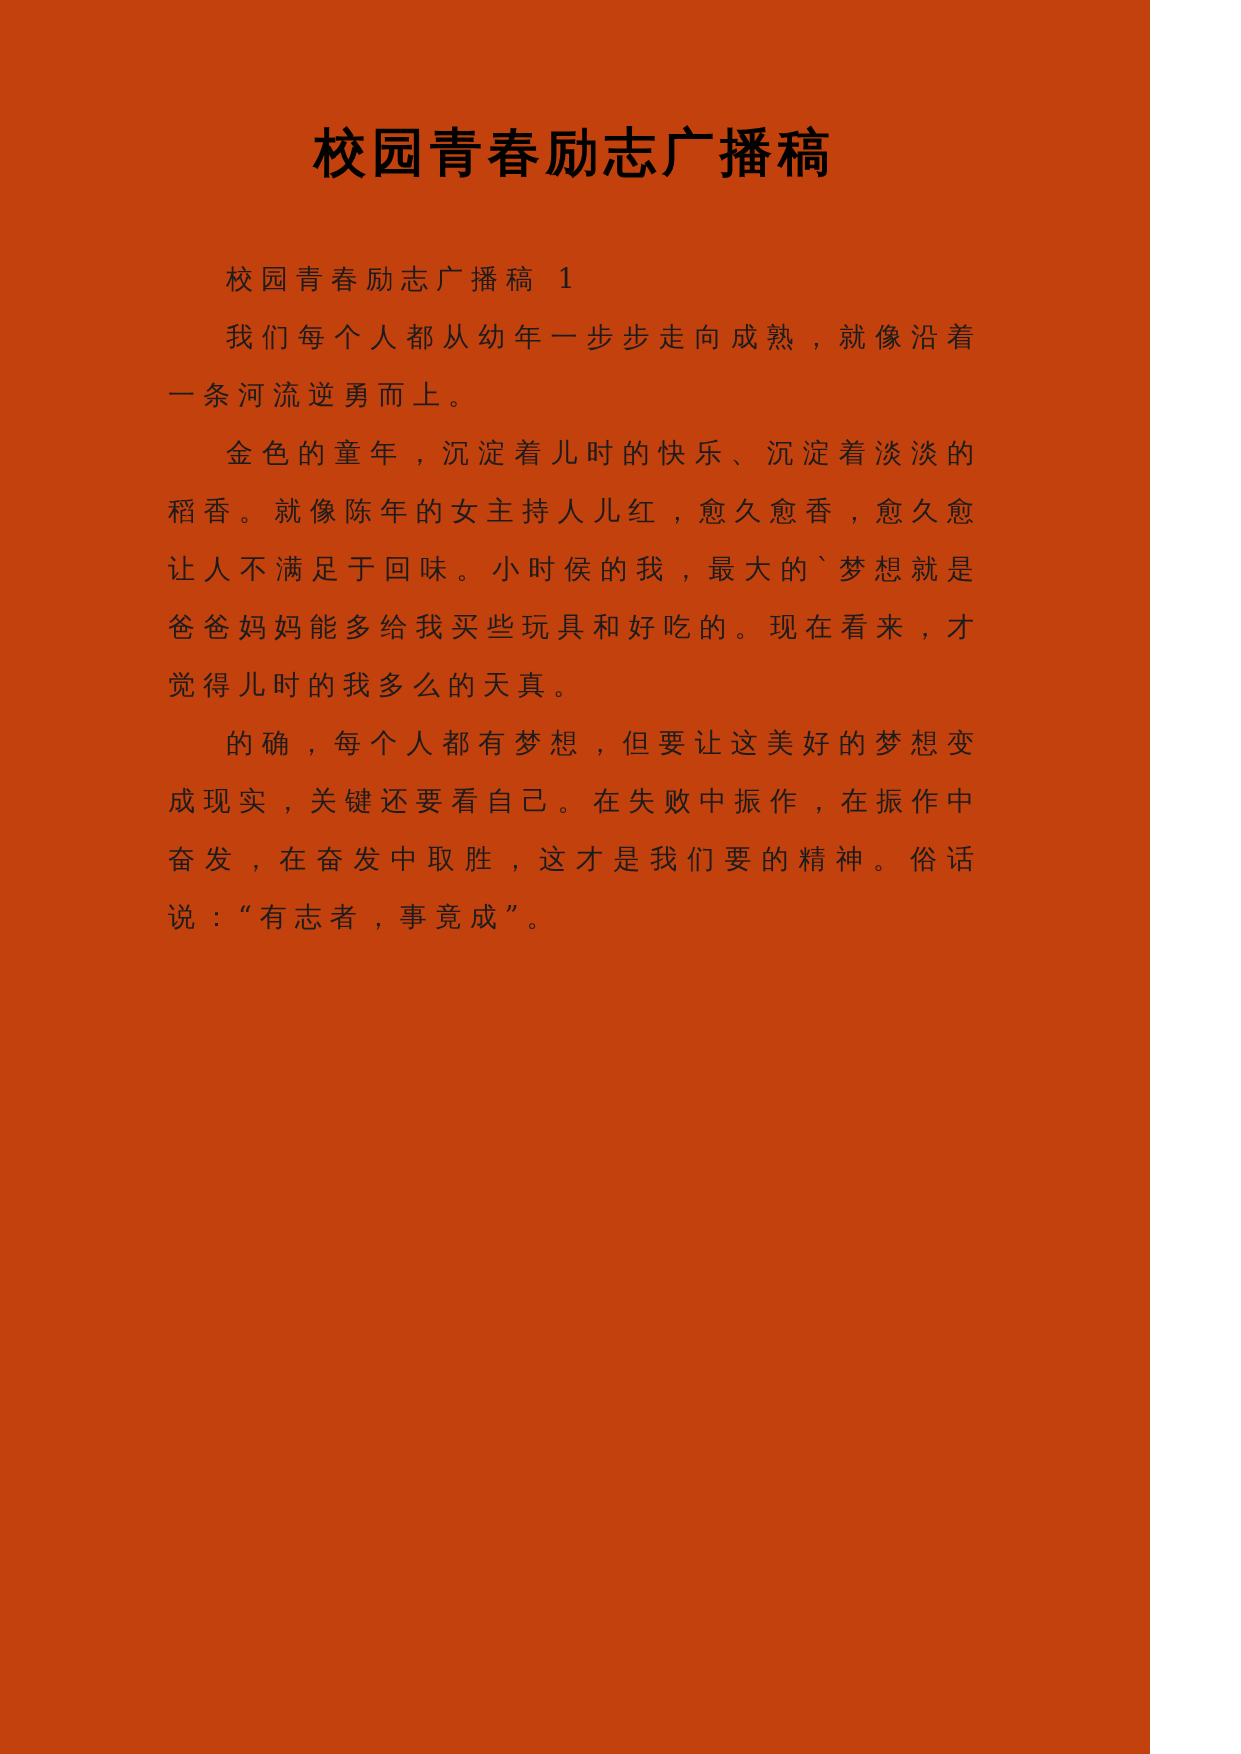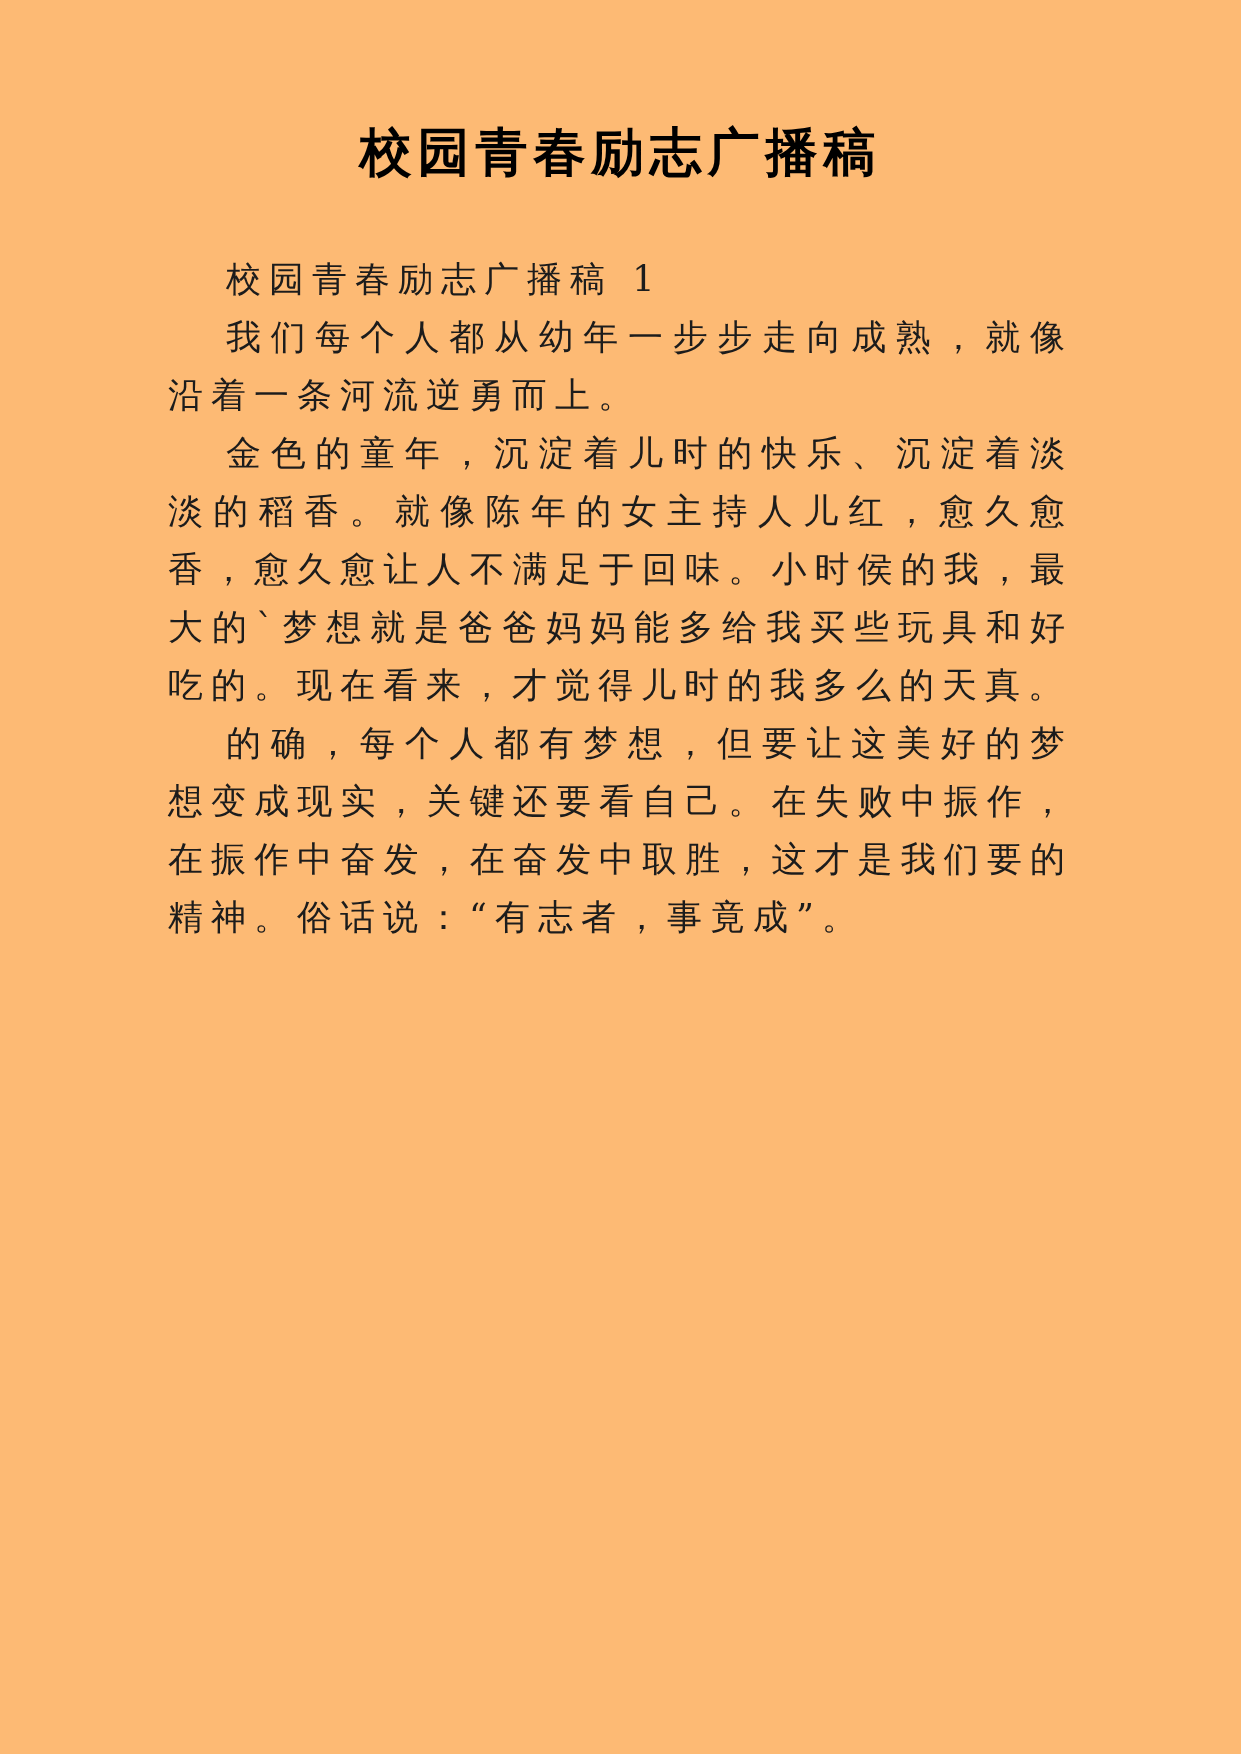--- a/index.html
+++ b/index.html
@@ -10,42 +10,42 @@
   body {
     width: 1241px;
     height: 1754px;
     position: relative;
     font-family: "DejaVu Serif", "Liberation Serif", serif;
     color: #000000;
     overflow: hidden;
   }
   .page {
     box-sizing: border-box;
-    width: 1241px;
+    width: 1150px;
     height: 1754px;
     padding: 122px 168px 0 168px;
-    background: #fdba74;
+    background: #c2410c;
   }
   .doc-title {
     margin: 0 0 66px 0;
     text-align: center;
     font-size: 52px;
     font-weight: bold;
     letter-spacing: 6px;
     line-height: 1.2;
     font-family: "Liberation Serif", "DejaVu Serif", serif;
     color: #000000;
     white-space: nowrap;
   }
   .doc-body {
     width: 100%;
   }
   .para {
     margin: 0;
-    font-size: 35px;
+    font-size: 27px;
     font-weight: normal;
     line-height: 58px;
     letter-spacing: 8px;
     text-indent: 58px;
     text-align: justify;
     color: #1c1c1c;
     font-family: "DejaVu Serif", "Liberation Serif", serif;
   }
 </style>
 </head>

